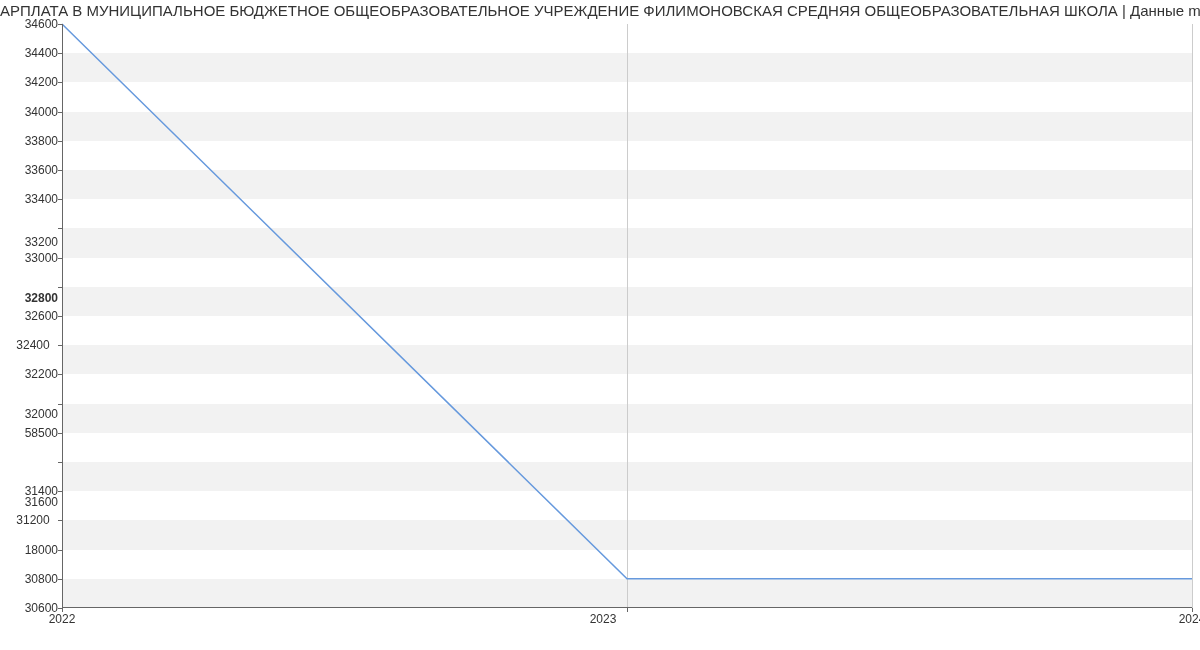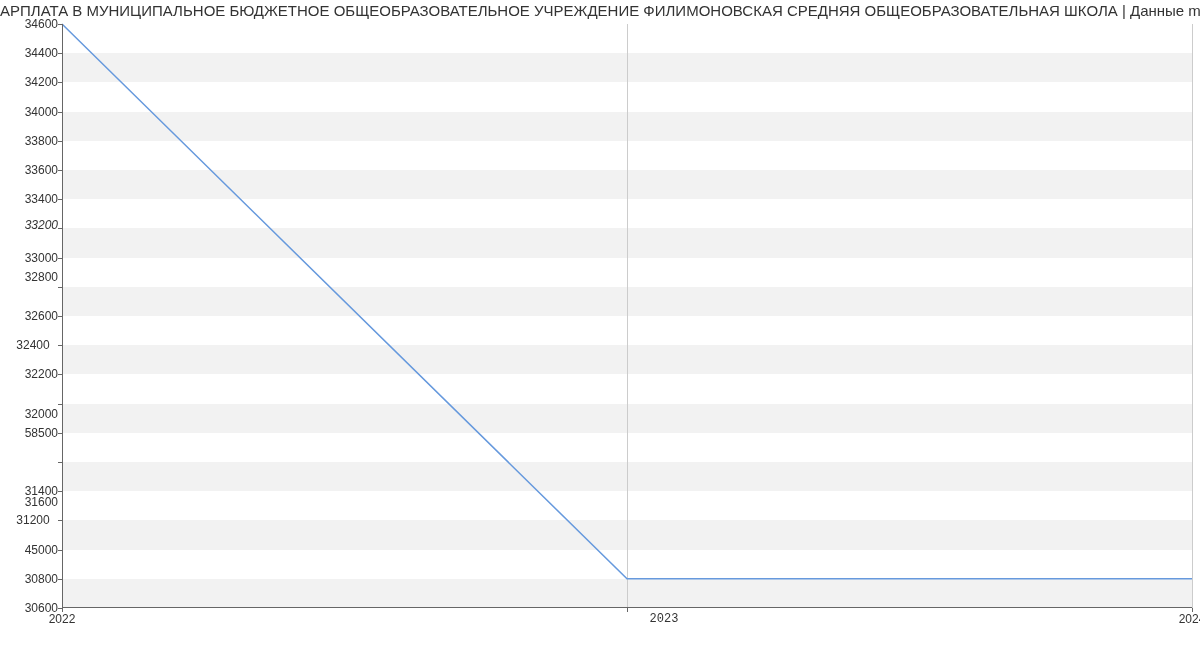--- a/index.html
+++ b/index.html
@@ -132,50 +132,50 @@
       <div class="x-grid" style="left: 1130px;"></div>
       <svg class="line-layer" viewBox="0 0 1130 584" preserveAspectRatio="none">
         <path d="M0 0 L565 554.8 L1130 554.8" fill="none" stroke="#6699dd" stroke-width="1.5"></path>
       </svg>
     <div class="y-axis-line"></div>
     <div class="x-axis-line"></div>
   </div>
 <div class="tick-mark-x" style="left: 62px;"></div>
     <div class="x-tick-label" style="left: 62px;">2022</div>
     <div class="tick-mark-x" style="left: 627px;"></div>
-    <div class="x-tick-label" style="left: 664px; font-family: Liberation Mono, monospace;">2023</div>
+    <div class="x-tick-label" style="left: 603px;">2023</div>
     <div class="tick-mark-x" style="left: 1192px;"></div>
     <div class="x-tick-label" style="left: 1192px;">2024</div>
     <div class="y-tick-label" style="top: 608px;">30600</div>
     <div class="tick-mark-y" style="top: 608px;"></div>
     <div class="y-tick-label" style="top: 578.8px;">30800</div>
     <div class="tick-mark-y" style="top: 578.8px;"></div>
-    <div class="y-tick-label" style="top: 549.6px;">45000</div>
+    <div class="y-tick-label" style="top: 549.6px;">18000</div>
     <div class="tick-mark-y" style="top: 549.6px;"></div>
     <div class="y-tick-label" style="top: 520.4px; text-align: center;">31200</div>
     <div class="tick-mark-y" style="top: 520.4px;"></div>
     <div class="y-tick-label" style="top: 491.2px;">31400</div>
     <div class="tick-mark-y" style="top: 491.2px;"></div>
     <div class="y-tick-label" style="top: 462px; margin-top: 40px;">31600</div>
     <div class="tick-mark-y" style="top: 462px;"></div>
     <div class="y-tick-label" style="top: 432.8px;">58500</div>
     <div class="tick-mark-y" style="top: 432.8px;"></div>
     <div class="y-tick-label" style="top: 414px;">32000</div>
     <div class="tick-mark-y" style="top: 403.6px;"></div>
     <div class="y-tick-label" style="top: 374.4px;">32200</div>
     <div class="tick-mark-y" style="top: 374.4px;"></div>
     <div class="y-tick-label" style="top: 345.2px; text-align: center;">32400</div>
     <div class="tick-mark-y" style="top: 345.2px;"></div>
     <div class="y-tick-label" style="top: 316px;">32600</div>
     <div class="tick-mark-y" style="top: 316px;"></div>
-    <div class="y-tick-label" style="top: 277px;">32800</div>
+    <div class="y-tick-label" style="top: 298px; font-weight: bold;">32800</div>
     <div class="tick-mark-y" style="top: 286.8px;"></div>
     <div class="y-tick-label" style="top: 257.6px;">33000</div>
     <div class="tick-mark-y" style="top: 257.6px;"></div>
-    <div class="y-tick-label" style="top: 225px; font-style: italic;">33200</div>
+    <div class="y-tick-label" style="top: 242px;">33200</div>
     <div class="tick-mark-y" style="top: 228.4px;"></div>
     <div class="y-tick-label" style="top: 199.2px;">33400</div>
     <div class="tick-mark-y" style="top: 199.2px;"></div>
     <div class="y-tick-label" style="top: 170px;">33600</div>
     <div class="tick-mark-y" style="top: 170px;"></div>
     <div class="y-tick-label" style="top: 140.8px;">33800</div>
     <div class="tick-mark-y" style="top: 140.8px;"></div>
     <div class="y-tick-label" style="top: 111.6px;">34000</div>
     <div class="tick-mark-y" style="top: 111.6px;"></div>
     <div class="y-tick-label" style="top: 82.4px;">34200</div>

